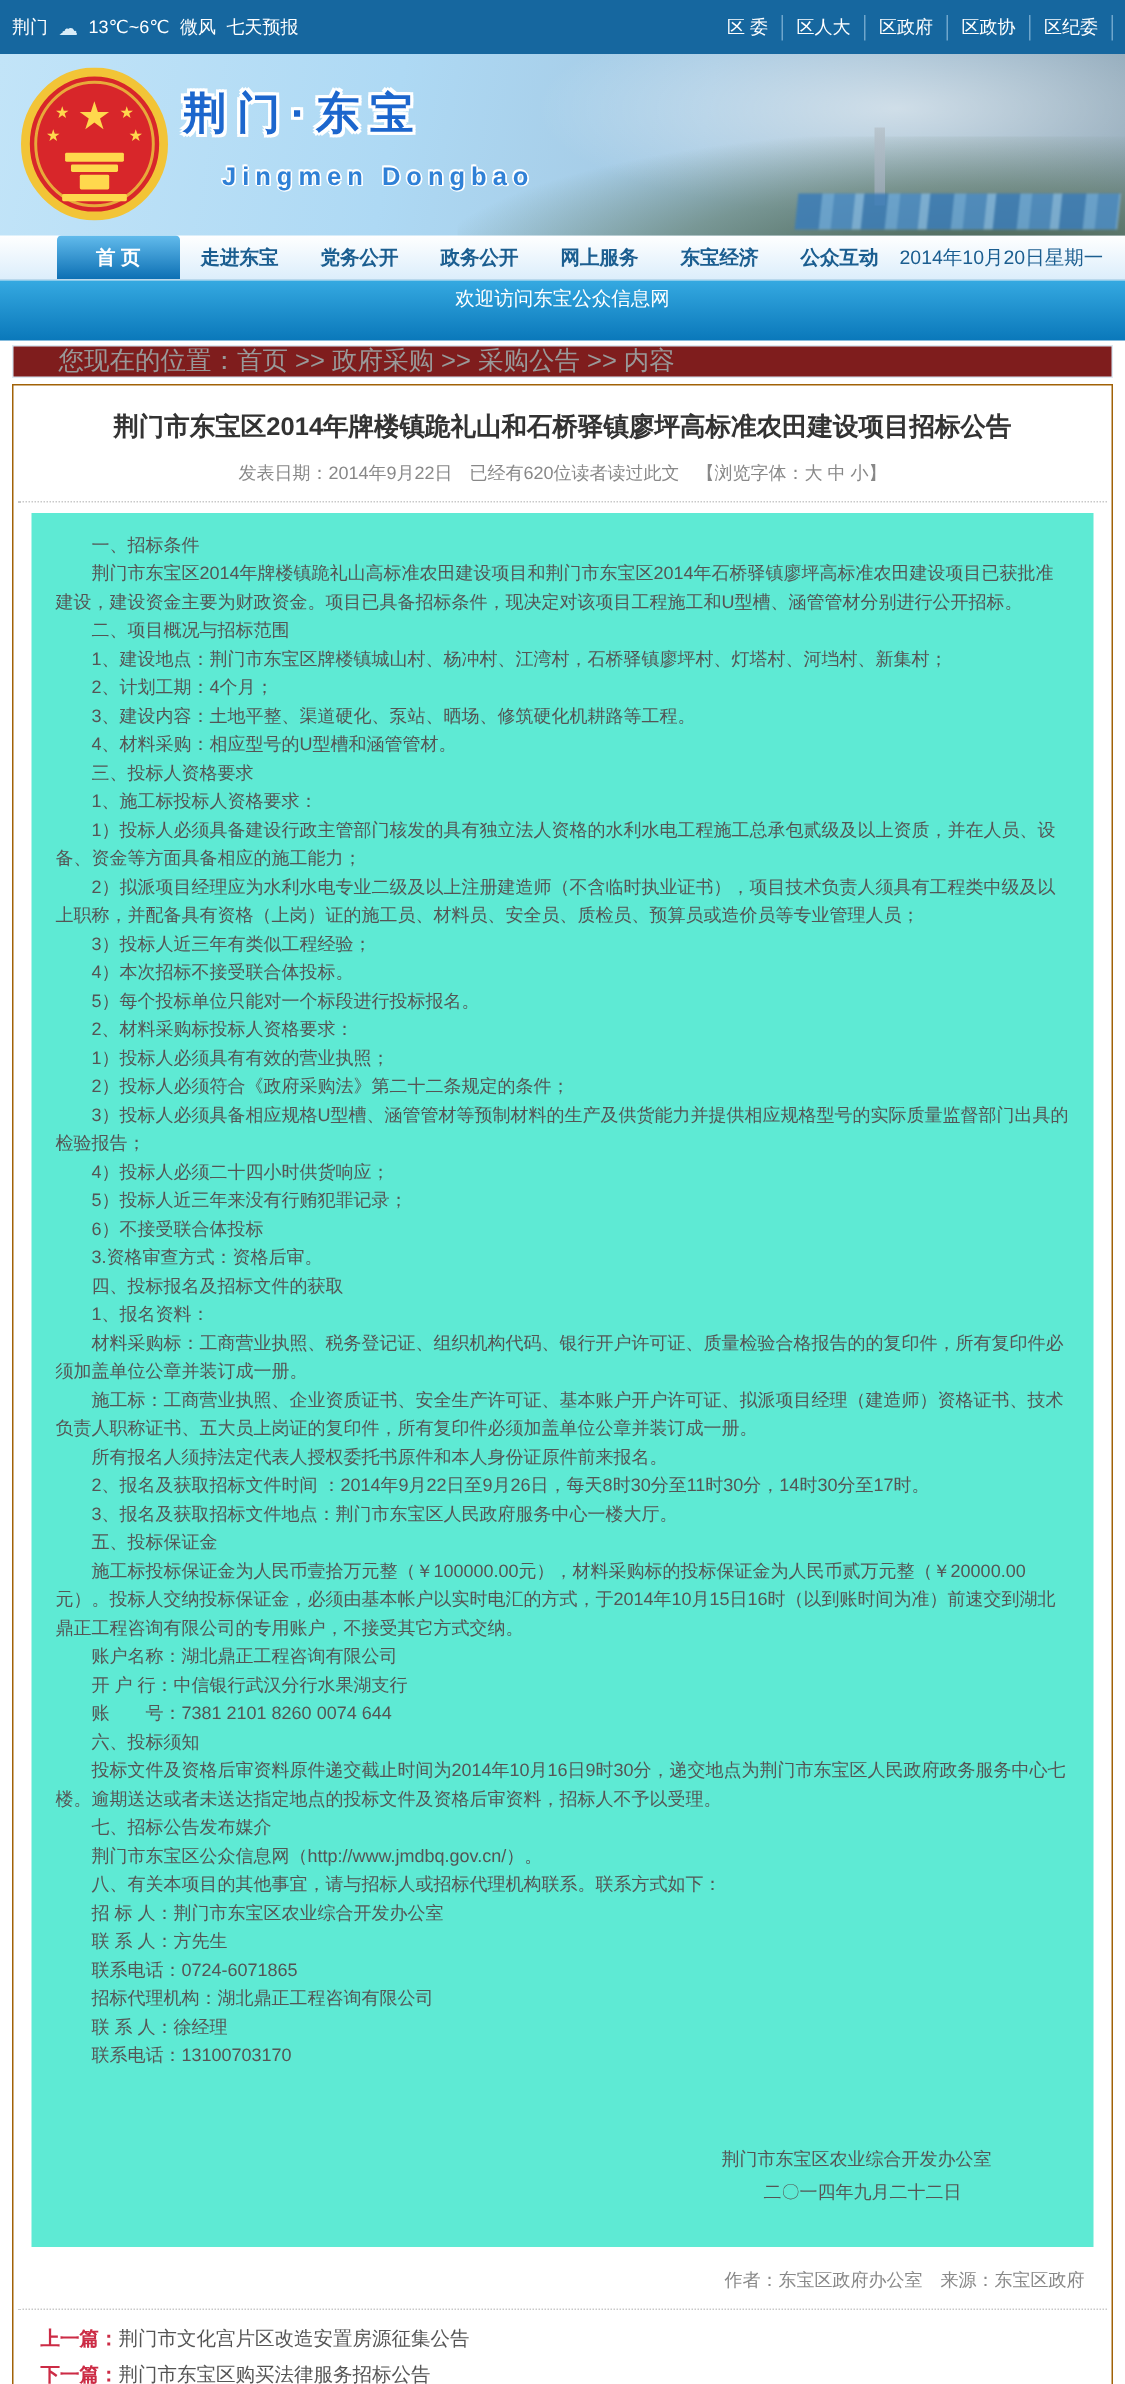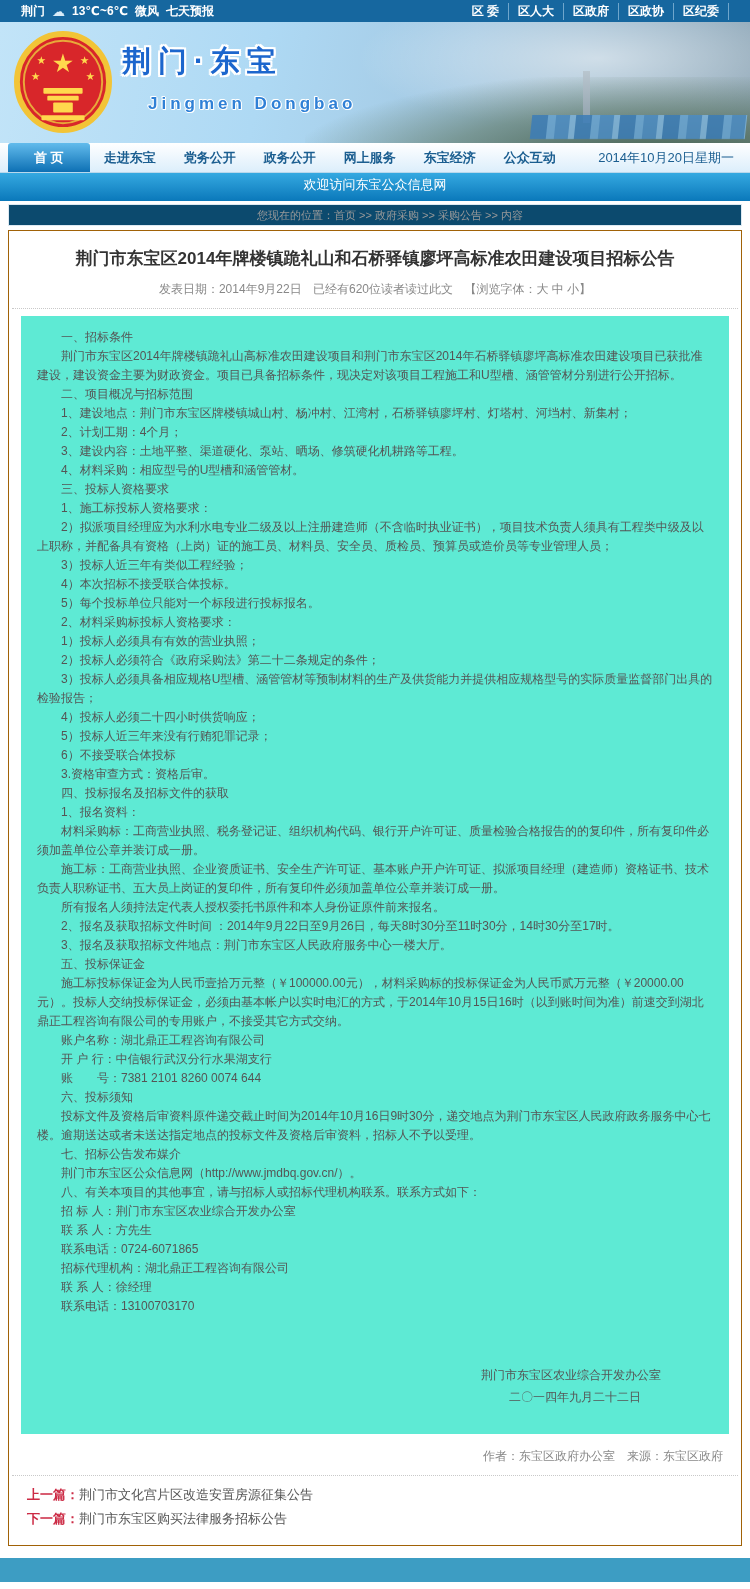--- a/index.html
+++ b/index.html
@@ -5,22 +5,22 @@
   * { box-sizing: border-box; margin: 0; padding: 0; }
   html, body { background:#fff; }
   body {
     width: 750px;
     font-family: "Liberation Sans", "DejaVu Sans", sans-serif;
     color:#555;
   }
 
   
   .topbar {
-    height:22px; background:#16679f; color:#fff; font-size:12px;
-    display:flex; justify-content:space-between; align-items:center; padding:0 21px;font-weight:bold;
+    height:36px; background:#16679f; color:#fff; font-size:12px;
+    display:flex; justify-content:space-between; align-items:center; padding:0 8px;
   }
   .topbar-left { display:flex; align-items:center; gap:7px; white-space:nowrap; }
   .weather-icon { color:#d9ecf8; font-size:13px; line-height:1; }
   .topbar-right { display:flex; align-items:center; }
   .tb-link { padding:0 9px; border-right:1px solid #6fa6cc; cursor:pointer; white-space:nowrap; }
 
   
   .banner {
     position:relative; height:121px; overflow:hidden;
     background:linear-gradient(100deg,#c2e4f8 0%,#aed9f4 35%,#a3c8e2 62%,#93b2c8 82%,#8aa3b4 100%);
@@ -57,36 +57,36 @@
   
   .navbar {
     height:30px; display:flex; align-items:stretch;
     background:linear-gradient(#ffffff,#dceefb);
     border-bottom:1px solid #b9d8ec; font-size:13px; color:#1b5e90;
   }
   .nav-item {
     padding:0 14px; line-height:30px; font-weight:bold; cursor:pointer; white-space:nowrap;
   }
   .nav-item.active {
-    margin-left:8px; padding:0 26px; color:#fff;
+    margin-left:38px; padding:0 26px; color:#fff;
     background:linear-gradient(#62bbec,#0d70b4);
     border-radius:3px 3px 0 0;
   }
   .nav-date { margin-left:auto; margin-right:16px; line-height:30px; color:#1b5e90; font-weight:normal; white-space:nowrap; }
 
   .welcome {
-    height:28px; line-height:24px; text-align:center; color:#fff; font-size:13px;
+    height:40px; line-height:24px; text-align:center; color:#fff; font-size:13px;
     background:linear-gradient(#35a9e1,#0a78ba);
   }
 
   
   .breadcrumb-wrap { padding:3px 8px 0; }
   .breadcrumb {
     border:1px solid #dde9f2; height:22px; line-height:20px;
-    font-size:11px; color:#999; padding-left:30px; background:#0c4a6e; cursor:pointer;text-align:center;
+    font-size:17px; color:#999; padding-left:30px; background:#7f1d1d; cursor:pointer;
   }
 
   
   .content-box { margin:4px 8px 0; border:1px solid #a16207; background:#fff; }
   .article-title {
     text-align:center; font-size:17px; font-weight:bold; color:#333;
     padding:16px 40px 8px; line-height:24px;
   }
   .article-meta { text-align:center; font-size:12px; color:#888; padding:2px 0 10px; }
   .article-meta span { margin:0 4px; }
@@ -184,20 +184,21 @@
   <div class="article-body">
     <p class="para">一、招标条件</p>
       <p class="para">荆门市东宝区2014年牌楼镇跪礼山高标准农田建设项目和荆门市东宝区2014年石桥驿镇廖坪高标准农田建设项目已获批准建设，建设资金主要为财政资金。项目已具备招标条件，现决定对该项目工程施工和U型槽、涵管管材分别进行公开招标。</p>
       <p class="para">二、项目概况与招标范围</p>
       <p class="para">1、建设地点：荆门市东宝区牌楼镇城山村、杨冲村、江湾村，石桥驿镇廖坪村、灯塔村、河垱村、新集村；</p>
       <p class="para">2、计划工期：4个月；</p>
       <p class="para">3、建设内容：土地平整、渠道硬化、泵站、晒场、修筑硬化机耕路等工程。</p>
       <p class="para">4、材料采购：相应型号的U型槽和涵管管材。</p>
       <p class="para">三、投标人资格要求</p>
       <p class="para">1、施工标投标人资格要求：</p>
+      <p class="para">1）投标人必须具备建设行政主管部门核发的具有独立法人资格的水利水电工程施工总承包贰级及以上资质，并在人员、设备、资金等方面具备相应的施工能力；</p>
       <p class="para">2）拟派项目经理应为水利水电专业二级及以上注册建造师（不含临时执业证书），项目技术负责人须具有工程类中级及以上职称，并配备具有资格（上岗）证的施工员、材料员、安全员、质检员、预算员或造价员等专业管理人员；</p>
       <p class="para">3）投标人近三年有类似工程经验；</p>
       <p class="para">4）本次招标不接受联合体投标。</p>
       <p class="para">5）每个投标单位只能对一个标段进行投标报名。</p>
       <p class="para">2、材料采购标投标人资格要求：</p>
       <p class="para">1）投标人必须具有有效的营业执照；</p>
       <p class="para">2）投标人必须符合《政府采购法》第二十二条规定的条件；</p>
       <p class="para">3）投标人必须具备相应规格U型槽、涵管管材等预制材料的生产及供货能力并提供相应规格型号的实际质量监督部门出具的检验报告；</p>
       <p class="para">4）投标人必须二十四小时供货响应；</p>
       <p class="para">5）投标人近三年来没有行贿犯罪记录；</p>

